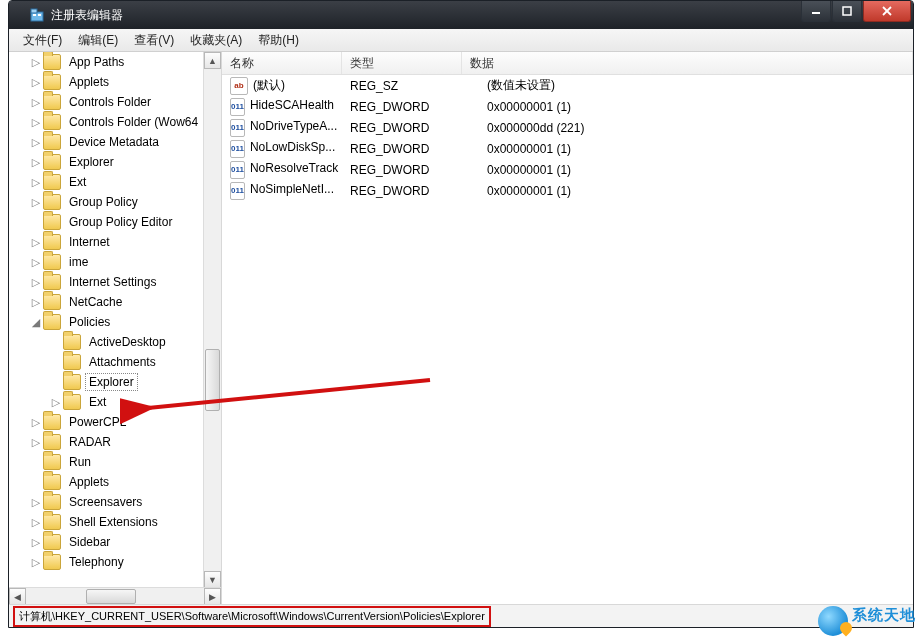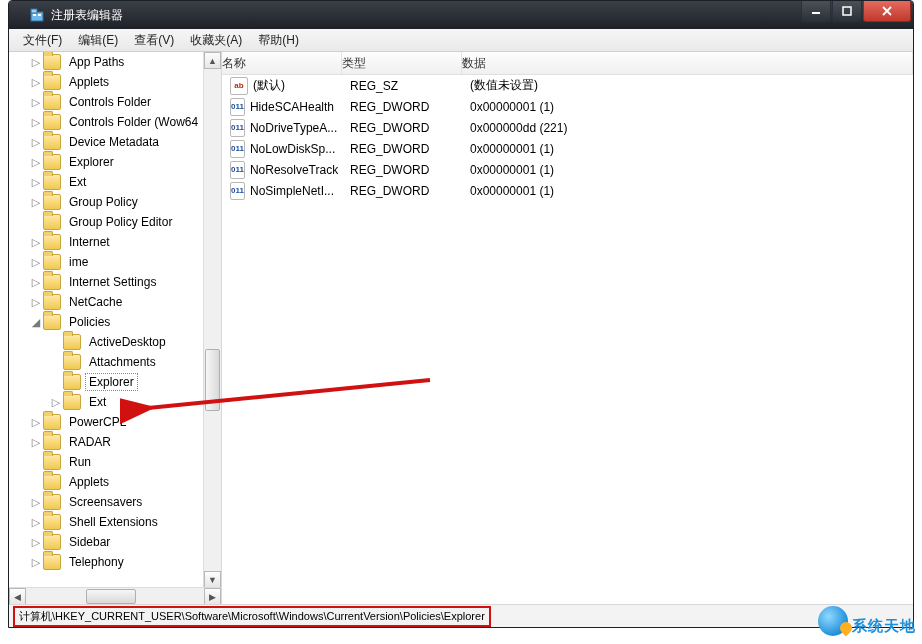--- a/index.html
+++ b/index.html
@@ -33,39 +33,39 @@
   .node .exp.empty{visibility:hidden;}
   .node .folder{width:16px;height:14px;margin-right:4px;background:linear-gradient(#ffe9a8,#f0c94f);border:1px solid #caa53a;border-radius:2px;position:relative;}
   .node .folder::before{content:"";position:absolute;left:-1px;top:-4px;width:8px;height:4px;background:#f2d06b;border:1px solid #caa53a;border-bottom:none;border-radius:2px 2px 0 0;}
   .node .label{padding:1px 3px;border:1px solid transparent;}
   .node.selected .label{background:#fff;border:1px dotted #888;}
   .ind1{padding-left:20px;}
   .ind2{padding-left:40px;}
   
   .list{flex:1;display:flex;flex-direction:column;background:#fff;}
   .list-header{height:22px;display:flex;background:linear-gradient(#fdfdfd,#f0f0f0);border-bottom:1px solid #e0e0e0;}
-  .col{box-sizing:border-box;padding:3px 0;border-right:1px solid #e4e4e4;color:#333;}
+  .col{box-sizing:border-box;padding:3px 8px;border-right:1px solid #e4e4e4;color:#333;}
   .col1{width:120px;}
   .col2{width:120px;}
   .col3{flex:1;}
   .row{display:flex;height:21px;align-items:center;}
   .row .cell{box-sizing:border-box;padding:1px 8px;overflow:hidden;text-overflow:ellipsis;white-space:nowrap;}
-  .row .c1{width:120px;display:flex;align-items:center;}
+  .row .c1{width:120px;display:flex;}
   .row .c2{width:120px;}
-  .row .c3{flex:1;}
+  .row .c3{flex:1;margin-left:17px;}
   .valicon{width:16px;height:16px;margin-right:5px;border:1px solid #b8b8b8;border-radius:2px;background:#fff;display:flex;align-items:center;justify-content:center;font-size:8px;font-weight:bold;}
   .valicon.str{color:#b03018;}
   .valicon.bin{color:#2050a0;}
   
   .status{position:absolute;left:0;right:0;bottom:0;height:22px;background:#f3f3f3;border-top:1px solid #d8d8d8;display:flex;align-items:center;padding:0 4px;}
   .status .path{border:2px solid #d11010;padding:1px 4px;white-space:nowrap;overflow:hidden;font-size:11px;}
   
   .arrow-svg{position:absolute;pointer-events:none;}
   
-  .watermark{position:absolute;right:6px;bottom:8px;display:flex;align-items:flex-end;font-weight:bold;margin-top:48px;}
+  .watermark{position:absolute;right:6px;bottom:8px;display:flex;align-items:flex-start;font-weight:bold;margin-top:48px;}
   .watermark .globe{width:30px;height:30px;border-radius:50%;background:radial-gradient(circle at 35% 35%,#8fd9ff,#1f8fd8 70%);position:relative;margin-right:4px;}
   .watermark .globe::after{content:"";position:absolute;right:-4px;bottom:2px;width:12px;height:12px;background:#ffb020;border-radius:50% 50% 50% 0;transform:rotate(-45deg);}
   .watermark .txt{color:#1f8fd8;font-size:15px;letter-spacing:1px;}
 </style>
 </head>
 <body>
 
 <div class="canvas">
   <div class="win">
 

